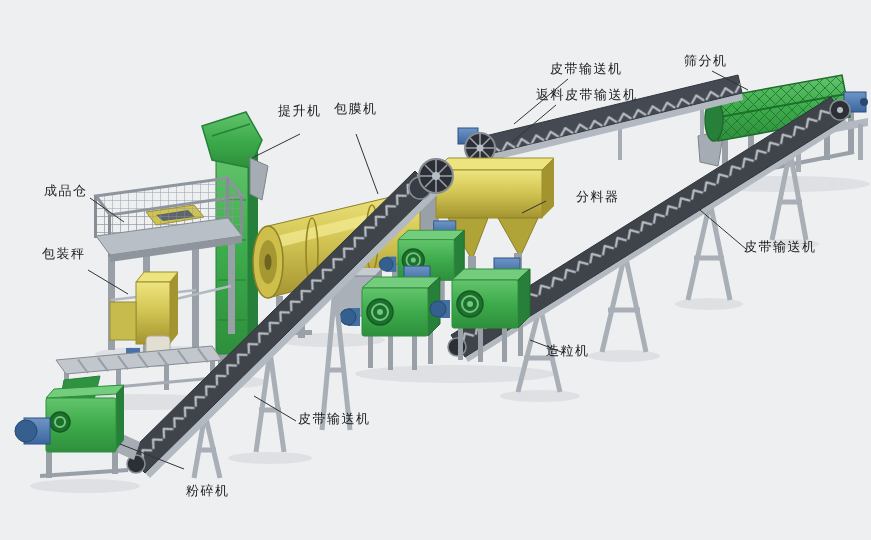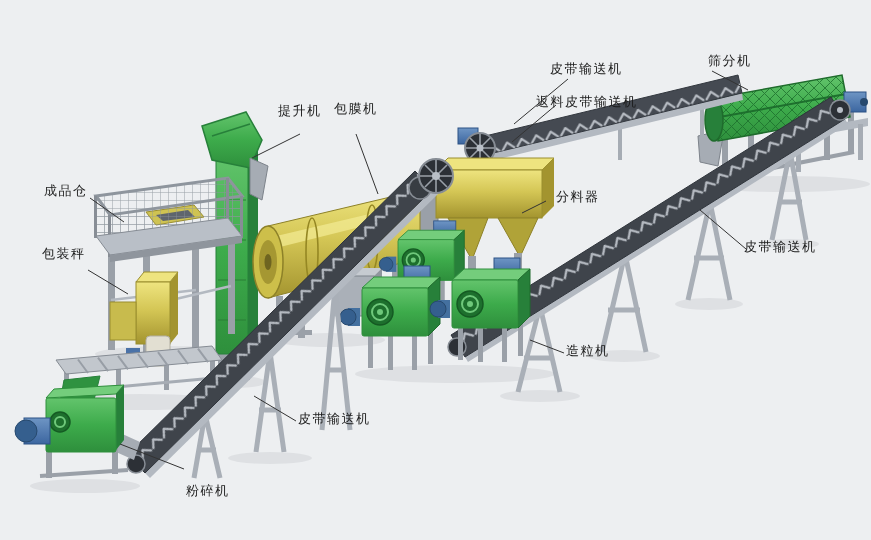--- a/index.html
+++ b/index.html
@@ -260,23 +260,23 @@
     <path d="M88 270 L128 294"></path>
     <path d="M564 353 L530 340"></path>
     <path d="M296 421 L254 396"></path>
     <path d="M184 469 L120 444"></path>
   </g>
 </svg>
 
 <div class="lbl" style="left:278px;top:104px">提升机</div>
 <div class="lbl" style="left:334px;top:102px">包膜机</div>
 <div class="lbl" style="left:550px;top:62px">皮带输送机</div>
-<div class="lbl" style="left:708px;top:54px">筛分机</div>
-<div class="lbl" style="left:536px;top:95px">返料皮带输送机</div>
+<div class="lbl" style="left:684px;top:54px">筛分机</div>
+<div class="lbl" style="left:536px;top:88px">返料皮带输送机</div>
 <div class="lbl" style="left:44px;top:184px">成品仓</div>
-<div class="lbl" style="left:556px;top:190px">分料器</div>
+<div class="lbl" style="left:576px;top:190px">分料器</div>
 <div class="lbl" style="left:744px;top:240px">皮带输送机</div>
 <div class="lbl" style="left:42px;top:247px">包装秤</div>
-<div class="lbl" style="left:566px;top:344px">造粒机</div>
+<div class="lbl" style="left:546px;top:344px">造粒机</div>
 <div class="lbl" style="left:298px;top:412px">皮带输送机</div>
 <div class="lbl" style="left:186px;top:484px">粉碎机</div>
 
 </div>
 
 </body></html>

